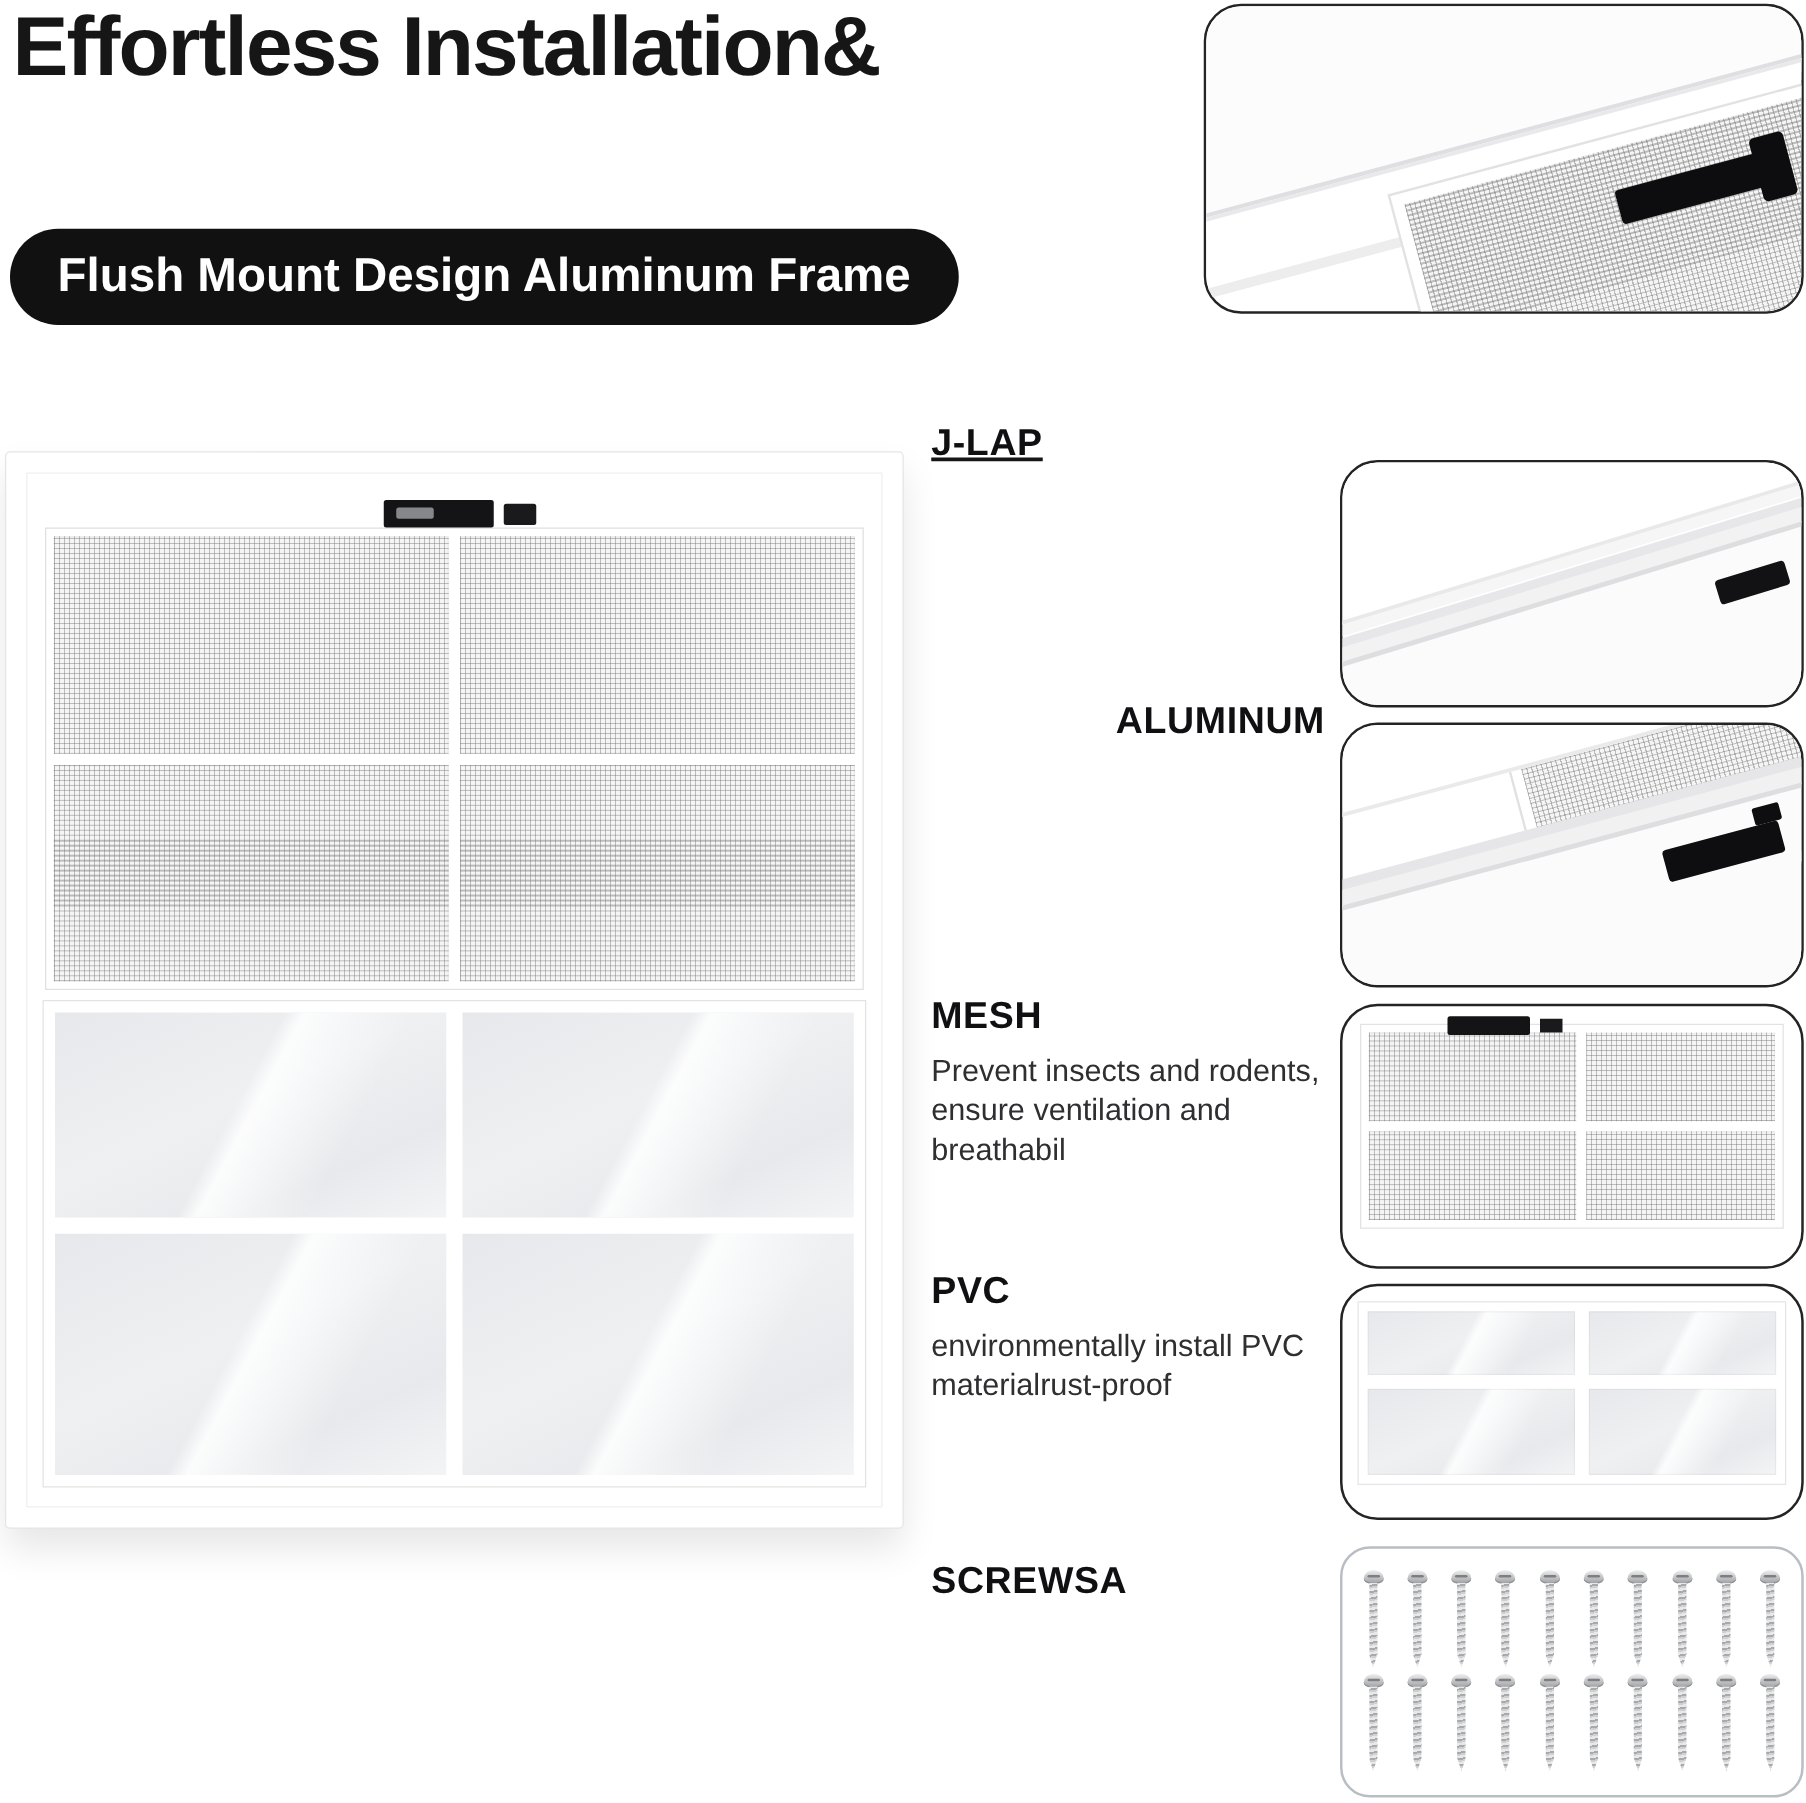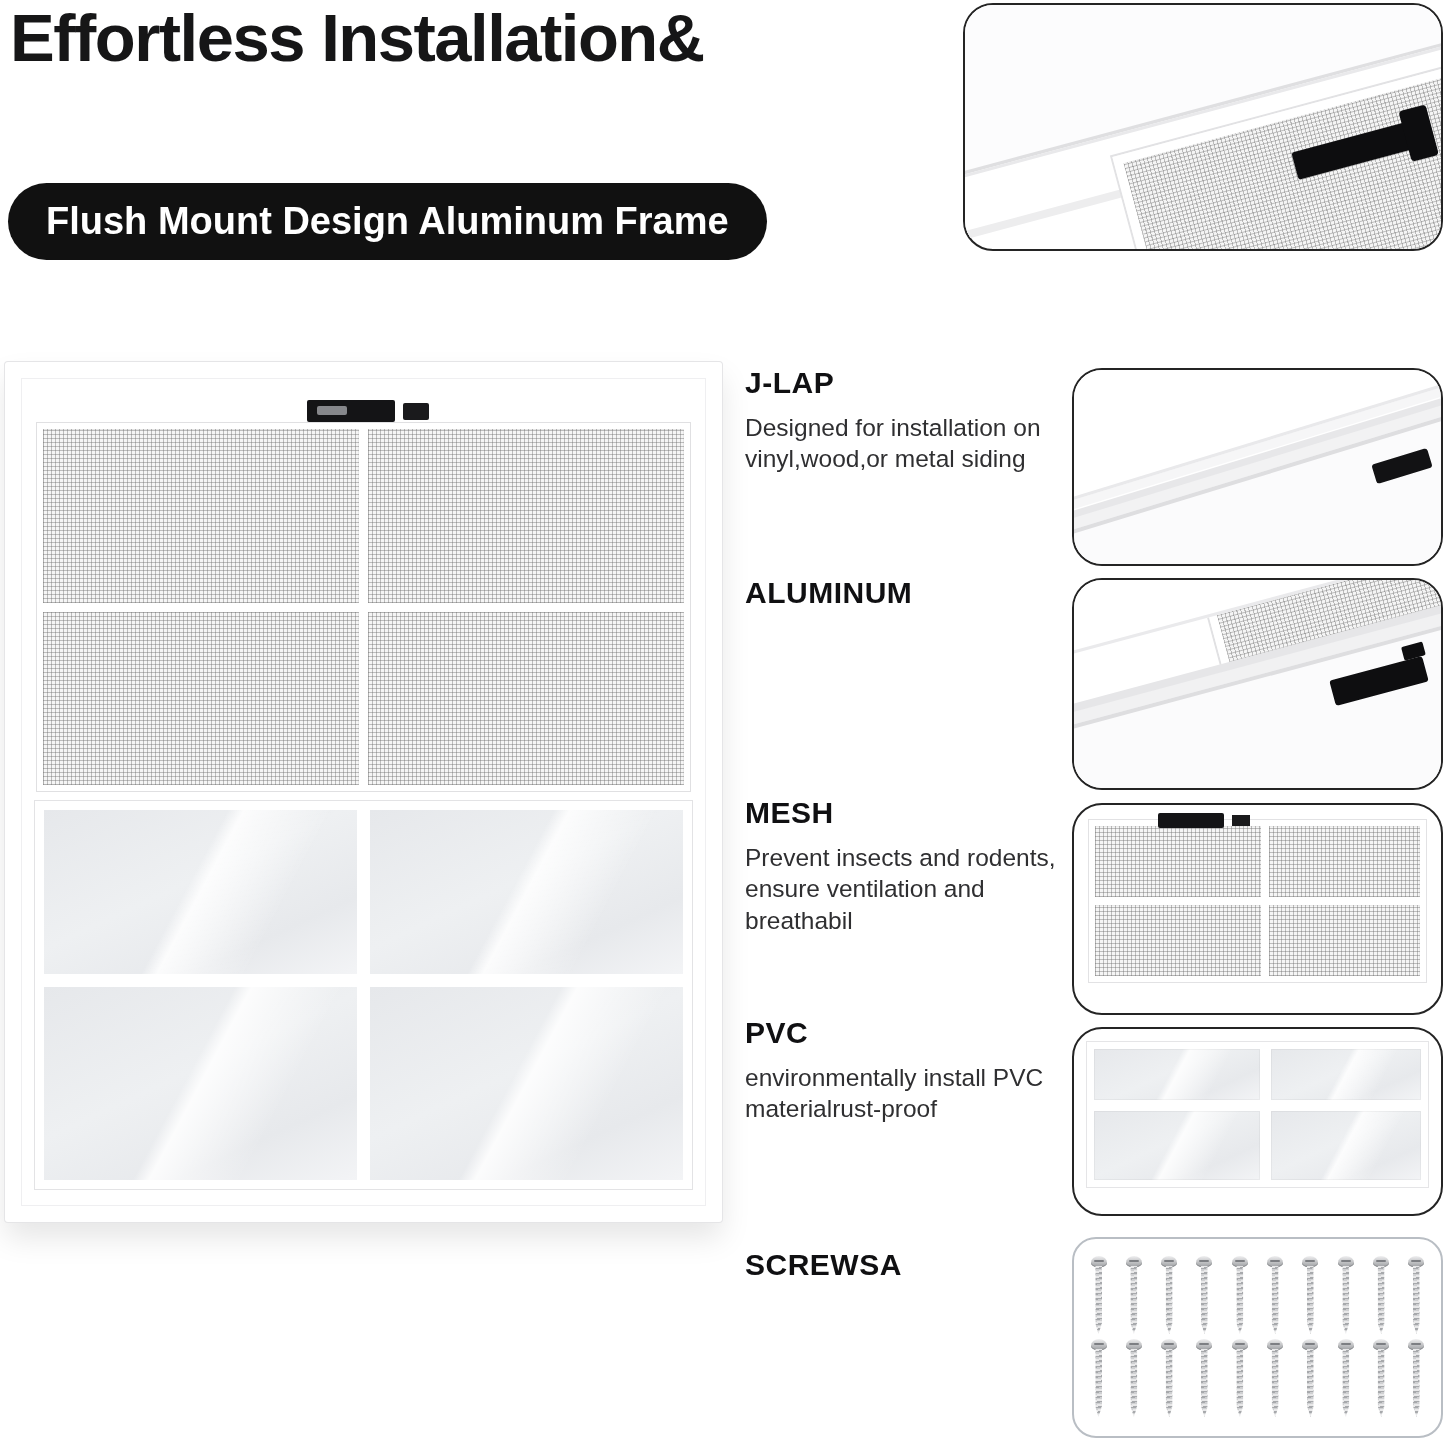--- a/index.html
+++ b/index.html
@@ -110,21 +110,21 @@
   .w-screen-grid{height:100%;display:grid;grid-template-columns:1fr 1fr;grid-template-rows:1fr 1fr;gap:9px;}
   .w-screen-grid .mesh{box-shadow:inset 0 0 0 1px rgba(0,0,0,.06);}
   .w-glass{position:absolute;left:29px;right:29px;top:438px;height:390px;border:1px solid #e3e3e5;
     background:#fff;padding:9px;}
   .w-glass-grid{height:100%;display:grid;grid-template-columns:1fr 1fr;grid-template-rows:.92fr 1.08fr;gap:13px;}
 
   
   .feature{position:absolute;left:745px;width:315px;}
   .feature h3{font-size:30px;font-weight:700;letter-spacing:.5px;color:#101012;margin-bottom:12px;}
   .feature p{font-size:24.5px;line-height:1.28;color:var(--body-text);}
-  .f-jlap{top:366px;} .f-aluminum{top:576px;} .f-mesh{top:796px;} .f-pvc{top:1016px;} .f-screws{top:1236px;margin-top:12px;}
+  .f-jlap{top:338px;text-decoration:underline;} .f-aluminum{top:560px;text-align:right;} .f-mesh{top:796px;} .f-pvc{top:1016px;} .f-screws{top:1236px;margin-top:12px;}
 
   
   .screw-rows{position:absolute;inset:14px 16px;display:flex;flex-direction:column;justify-content:space-evenly;}
   .screw-row{display:flex;justify-content:space-between;}
   .screw{position:relative;width:17px;height:80px;}
   .screw .head{position:absolute;top:0;left:50%;transform:translateX(-50%);width:16px;height:11px;display:block;
     border-radius:8px 8px 6px 6px / 7px 7px 4px 4px;
     background:linear-gradient(180deg,#f0f0f1 0%,#c9cacc 45%,#9fa1a4 100%);
     box-shadow:inset 0 -1px 0 #8d8f92;}
   .screw .head::after{content:"";position:absolute;left:3px;right:3px;top:4px;height:2px;
@@ -165,21 +165,20 @@
       <div class="glass"></div>
       <div class="glass"></div>
       <div class="glass"></div>
       <div class="glass"></div>
     </div>
   </div>
 </div>
 
 <section class="feature f-jlap">
   <h3>J-LAP</h3>
-  <p>Designed for installation on vinyl,wood,or metal siding</p>
 </section>
 <section class="feature f-aluminum">
   <h3>ALUMINUM</h3>
 </section>
 <section class="feature f-mesh">
   <h3>MESH</h3>
   <p>Prevent insects and rodents, ensure ventilation and breathabil</p>
 </section>
 <section class="feature f-pvc">
   <h3>PVC</h3>

